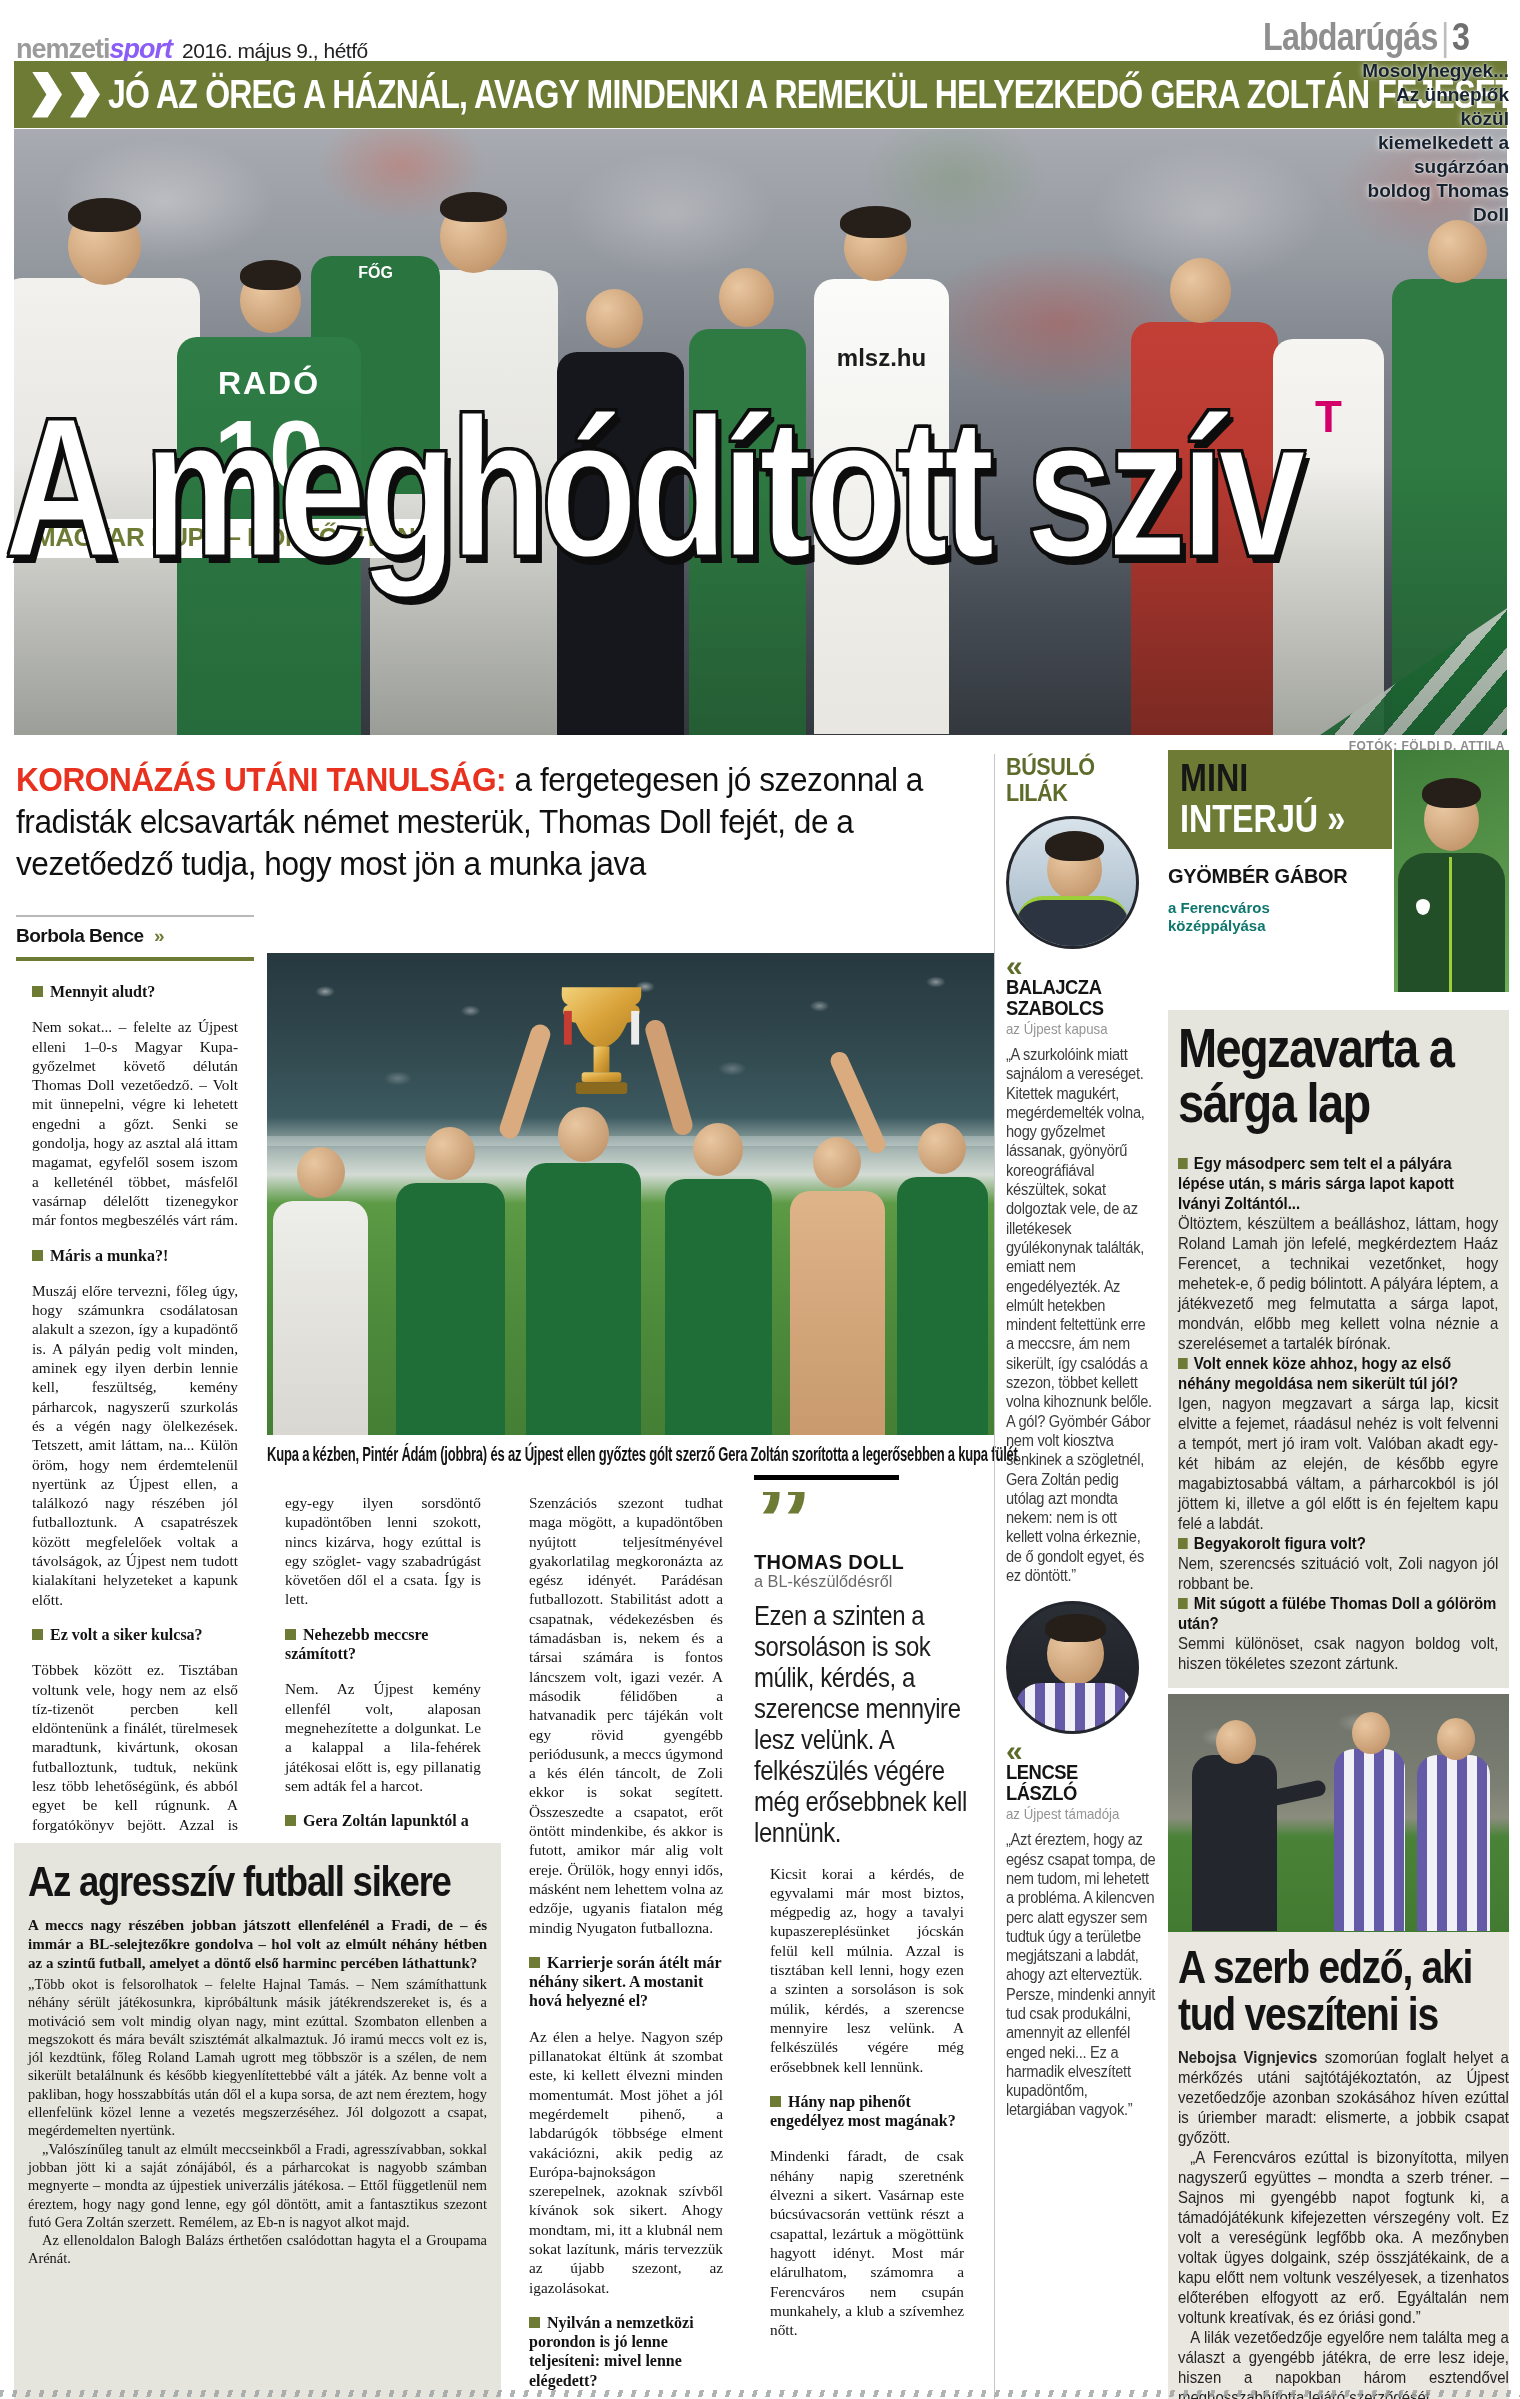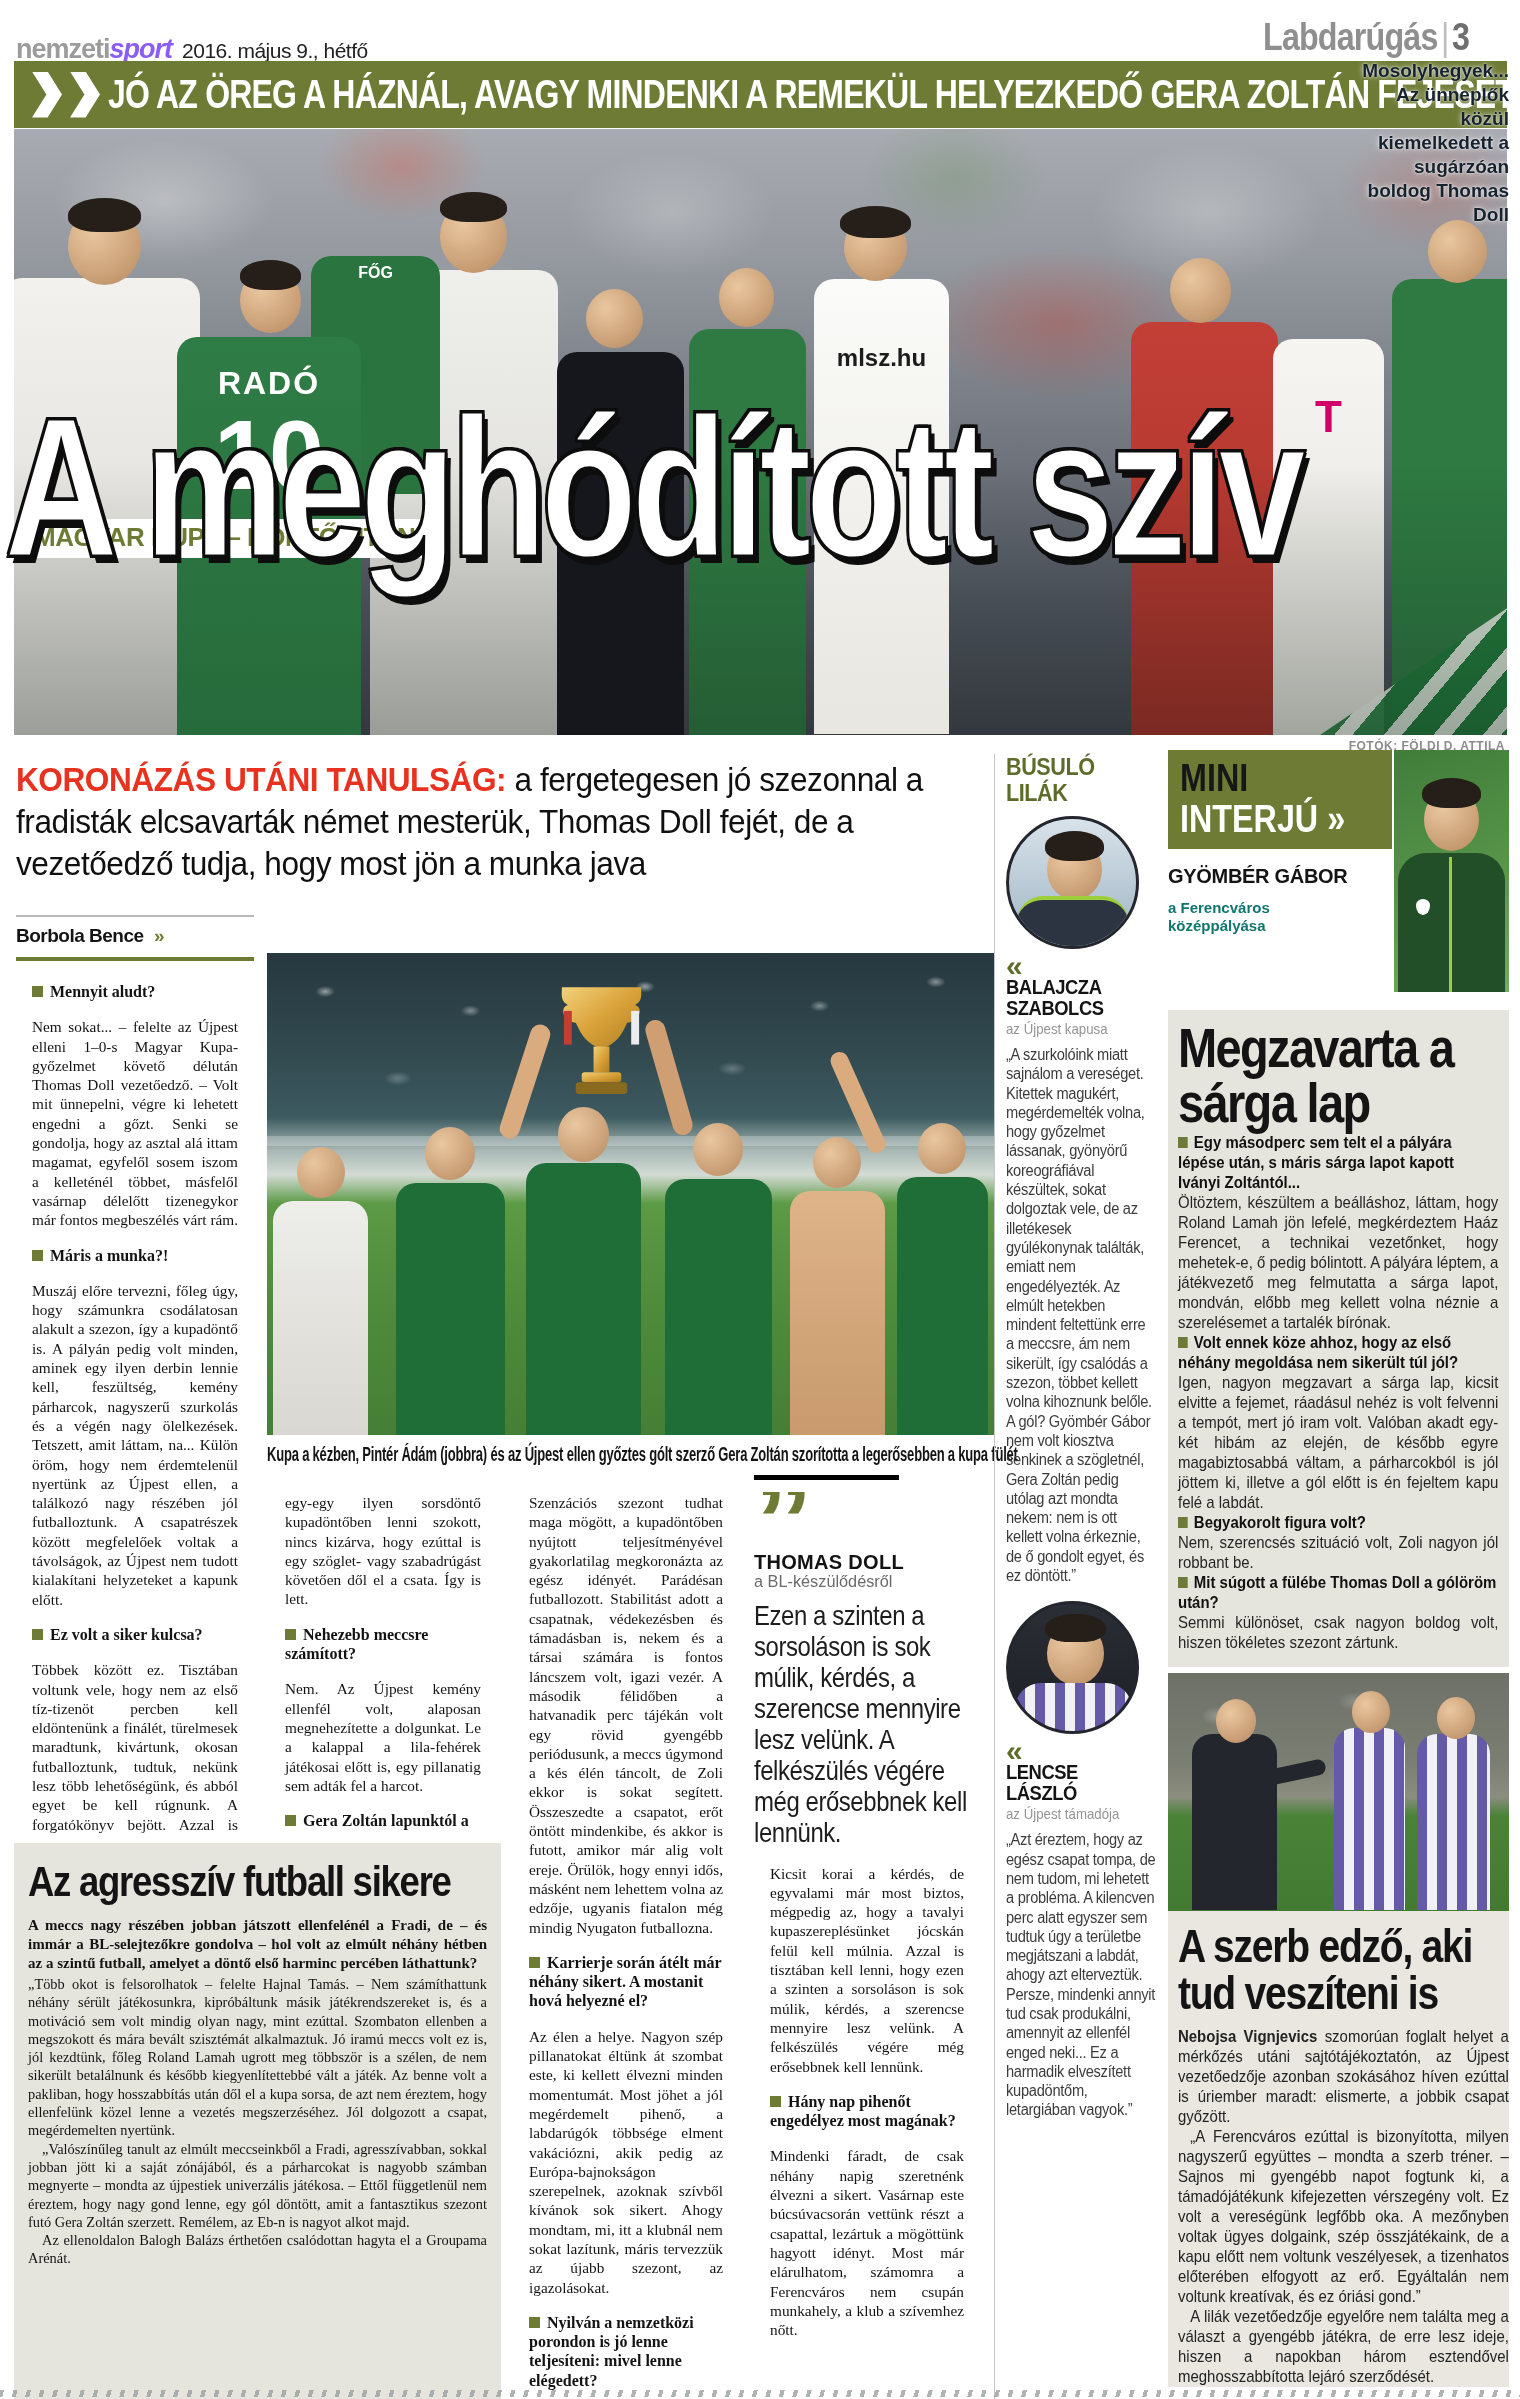--- a/index.html
+++ b/index.html
@@ -117,21 +117,21 @@
   
   .rail{left:1168px;top:750px;width:341px;}
   .minibox{width:224px;height:99px;background:var(--olive);padding:8px 12px;}
   .minibox .l1{color:#171717;font-weight:bold;font-size:38px;line-height:40px;transform:scaleX(.85);}
   .minibox .l2{color:#fff;font-weight:bold;font-size:38px;line-height:42px;transform:scaleX(.85);}
   .gphoto{position:absolute;left:226px;top:0;width:115px;height:242px;overflow:hidden;
     background:linear-gradient(160deg,#3f7d3a 0%,#58954a 55%,#6fae5a 100%);}
   .mi-name{font-weight:bold;font-size:20px;letter-spacing:-0.3px;margin-top:16px;}
   .mi-role{font-size:15px;color:#0f766e;width:158px;line-height:18px;margin-top:11px;font-weight:bold;}
   .mi-panel{margin-top:18px;width:341px;background:var(--gray-panel);padding:10px 10px 14px;}
-  .mi-h{font-weight:bold;font-size:56px;line-height:55px;letter-spacing:-2px;margin:0 0 3px;}
+  .mi-h{font-weight:bold;font-size:56px;line-height:55px;letter-spacing:-2px;margin:0 0 24px;}
   .mi-h .sx{transform:scaleX(.84);}
   .qa{width:364px;transform:scaleX(.88);transform-origin:0 0;font-size:17px;line-height:20px;color:#262626;text-align:justify;hyphens:auto;}
   .qa p{margin:0;}
   .qa p.mq{font-weight:bold;color:#111;text-align:left;}
   .upPhoto{margin-top:6px;width:341px;height:238px;position:relative;overflow:hidden;
     background:
       radial-gradient(26px 14px at 15% 18%, rgba(255,255,255,.25), transparent 70%),
       radial-gradient(26px 14px at 55% 12%, rgba(255,255,255,.2), transparent 70%),
       radial-gradient(26px 14px at 85% 20%, rgba(255,255,255,.22), transparent 70%),
       linear-gradient(180deg,#6e7168 0%,#7b7e72 38%,#8b8d7e 52%,#4a8338 60%,#427a31 100%);}

